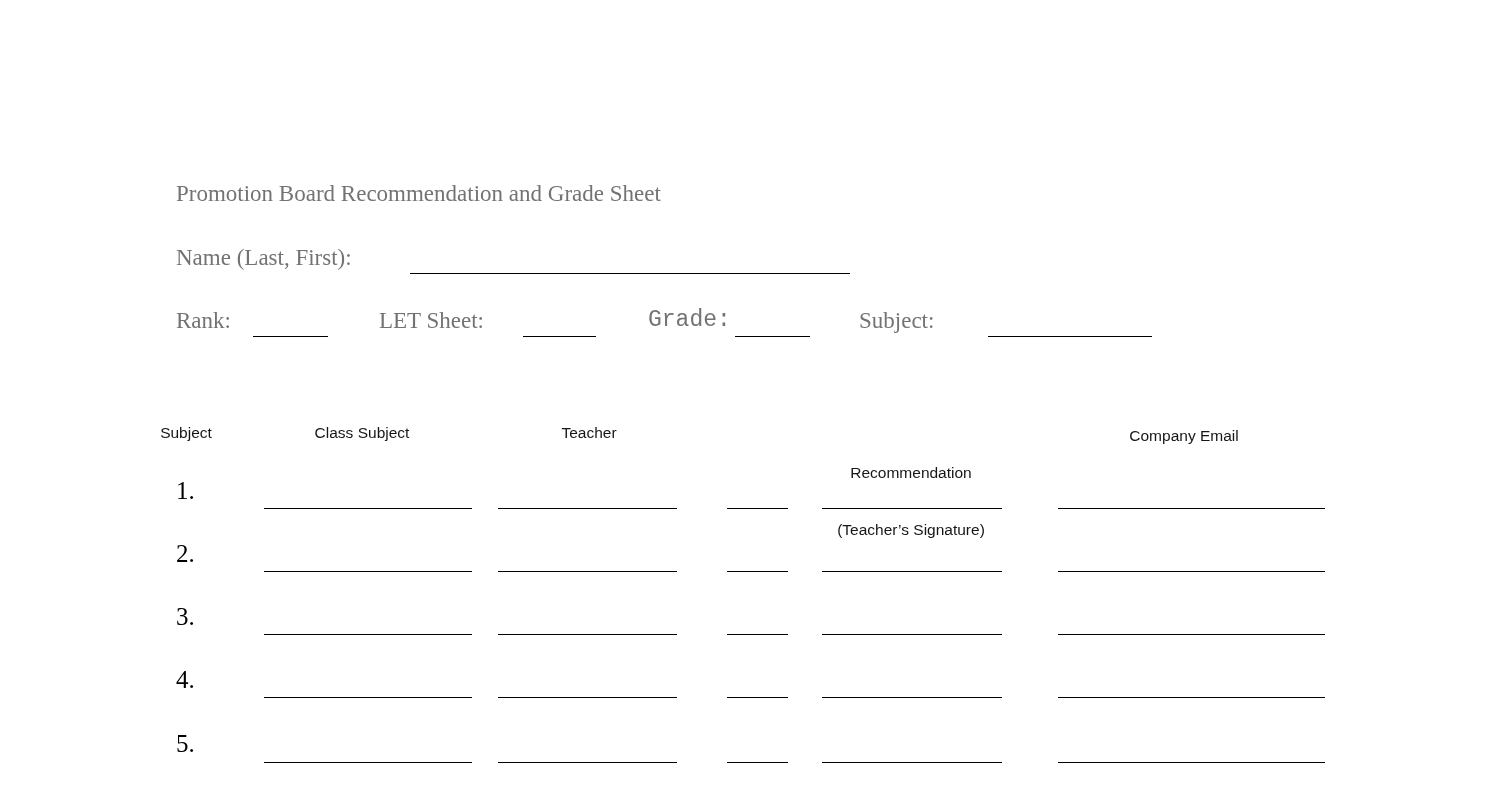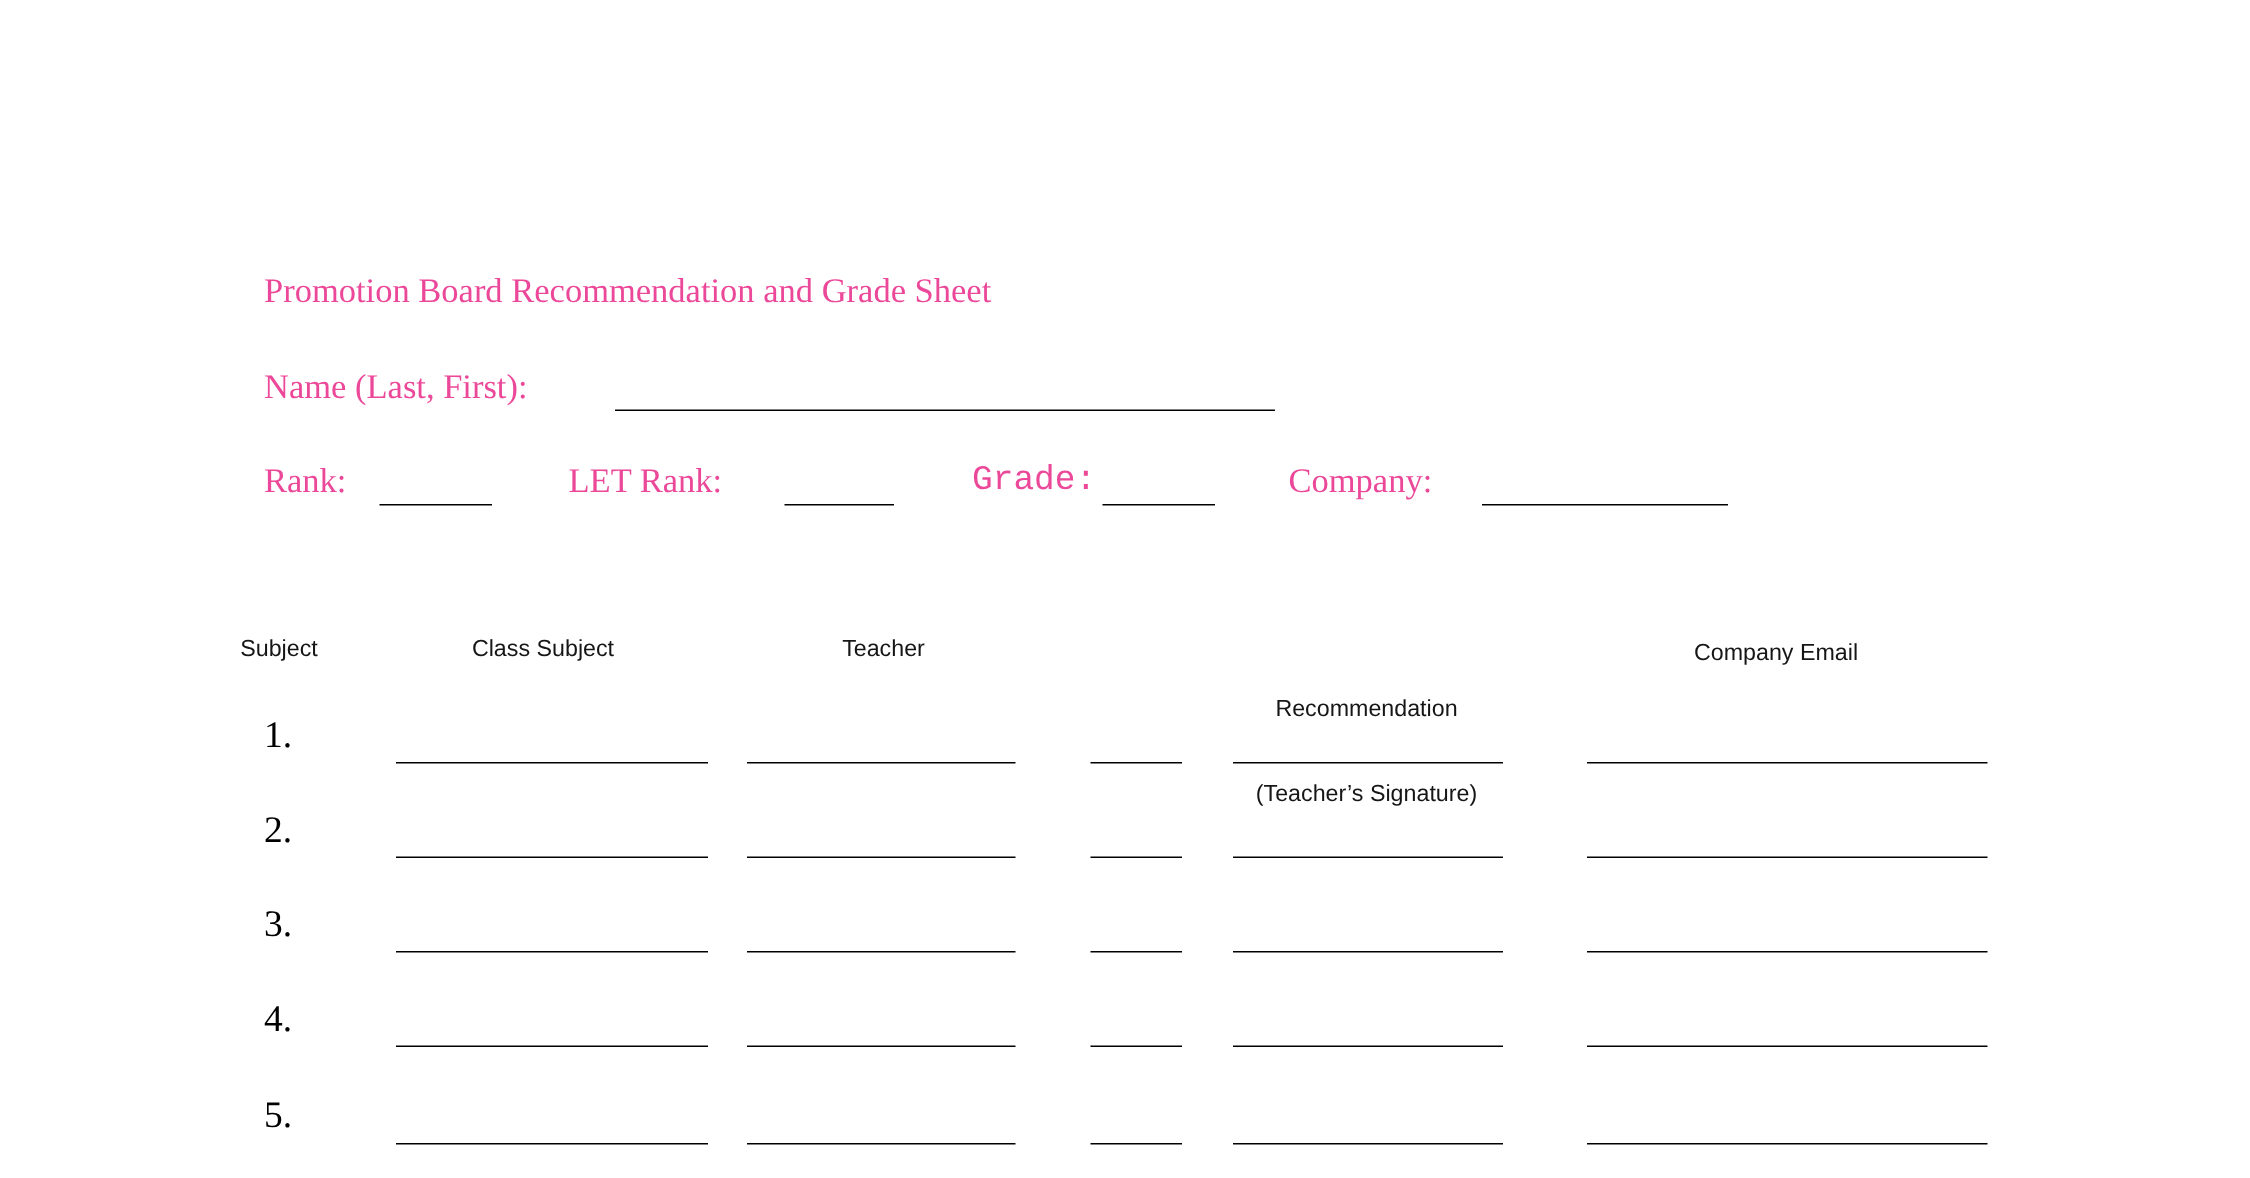--- a/index.html
+++ b/index.html
@@ -18,21 +18,21 @@
     color: #000000;
   }
 
   
   .serif-line {
     position: absolute;
     font-family: "Liberation Serif", "DejaVu Serif", serif;
     font-size: 23px;
     line-height: 1;
     white-space: pre;
-    color: #ec4899;
+    color: #737373;
   }
 
   #doc-title   { left: 176px; top: 182px; }
   #name-label  { left: 176px; top: 246px; }
   #rank-label  { left: 176px; top: 309px; }
   #let-label   { left: 379px; top: 309px; }
   #grade-label { left: 648px; top: 309px; font-family: Liberation Mono, monospace; }
   #company-label { left: 859px; top: 309px; }
 
   
@@ -99,27 +99,27 @@
 <div id="page">
 
   <div class="serif-line" id="doc-title">Promotion Board Recommendation and Grade Sheet</div>
 
   <div class="serif-line" id="name-label">Name (Last, First):</div>
   <div class="rule" id="name-rule"></div>
 
   <div class="serif-line" id="rank-label">Rank:</div>
   <div class="rule" id="rank-rule"></div>
 
-  <div class="serif-line" id="let-label">LET Rank:</div>
+  <div class="serif-line" id="let-label">LET Sheet:</div>
   <div class="rule" id="let-rule"></div>
 
   <div class="serif-line" id="grade-label">Grade:</div>
   <div class="rule" id="grade-rule"></div>
 
-  <div class="serif-line" id="company-label">Company:</div>
+  <div class="serif-line" id="company-label">Subject:</div>
   <div class="rule" id="company-rule"></div>
 
   <div class="col-head" id="head-period">Subject</div>
 
   <div class="col-head" id="head-subject">Class Subject</div>
 
   <div class="col-head" id="head-teacher">Teacher</div>
 
 
   <div class="col-head" id="head-recommendation">

